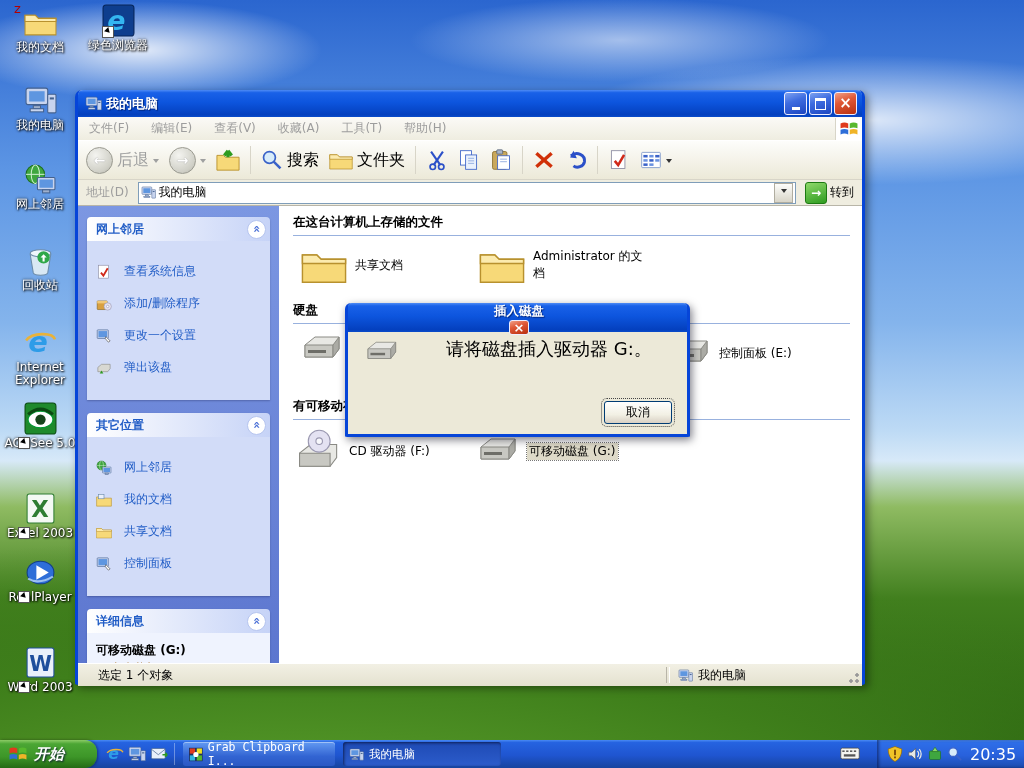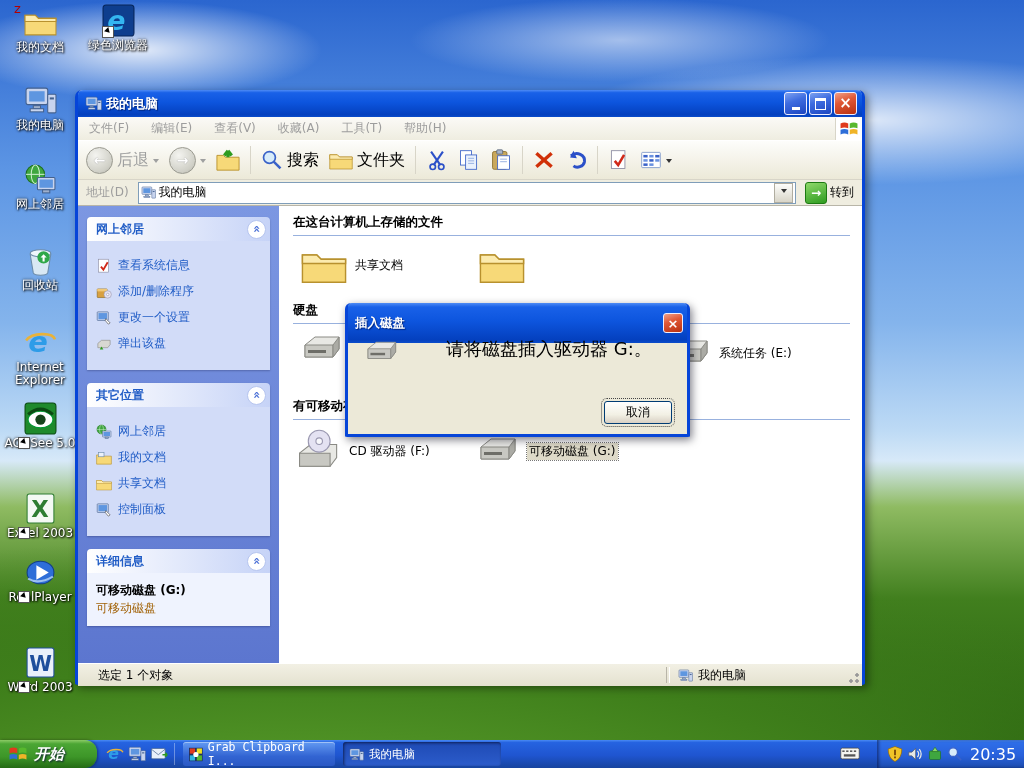--- a/index.html
+++ b/index.html
@@ -66,21 +66,21 @@
   
   .taskpane{width:201px;background:linear-gradient(180deg,#7C97E2,#5C76CF);padding:11px 9px;box-sizing:border-box;overflow:hidden;}
   .panel{margin-bottom:13px;border-radius:4px 4px 0 0;overflow:hidden;box-shadow:0 1px 2px rgba(0,0,40,.25);}
   .phead{height:24px;background:linear-gradient(90deg,#ffffff,#c6d3f7);display:flex;align-items:center;padding:0 4px 0 9px;}
   .phead .ptitle{color:#215DC6;font-weight:bold;font-size:12px;flex:1;}
   .chev{width:17px;height:17px;border-radius:50%;background:#fff;border:1px solid #b5c4ee;color:#4a6fd6;
     display:flex;align-items:center;justify-content:center;font-weight:bold;}
   .chev span{display:inline-block;transform:rotate(90deg);font-size:12px;line-height:1;}
   .pbody{background:#D2DCF8;padding:7px 6px 9px 9px;}
   .pbody.white{background:#EFF3FE;}
-  .pitem{display:flex;align-items:center;gap:6px;margin:9px 0;color:#215DC6;}
+  .pitem{display:flex;align-items:center;gap:12px;margin:15px 0;color:#215DC6;}
   .pitem .pi{width:16px;height:16px;flex:0 0 16px;}
   .dtl-name{font-weight:bold;color:#000;margin:2px 0 1px;}
   .dtl-type{color:#a16207;}
 
   
   .mainarea{flex:1;background:#fff;position:relative;overflow:hidden;}
   .secheader{position:absolute;left:14px;right:12px;font-weight:bold;font-size:12.5px;color:#000;
     border-bottom:1px solid #98B1DE;padding-bottom:4px;}
   .fitem{position:absolute;display:flex;align-items:center;gap:8px;}
   .fitem .flabel{font-size:12px;color:#000;}
@@ -96,22 +96,22 @@
   .st-right{width:170px;display:flex;align-items:center;gap:5px;padding-left:8px;}
   .grip{width:12px;height:12px;margin:6px 2px 0 0;
     background:radial-gradient(circle 1.5px at 3px 9px,#999 1.5px,transparent 2px),
                radial-gradient(circle 1.5px at 9px 9px,#999 1.5px,transparent 2px),
                radial-gradient(circle 1.5px at 9px 3px,#999 1.5px,transparent 2px);}
 
   
   .dialog{position:absolute;left:345px;top:303px;width:339px;height:131px;z-index:60;
     border:3px solid #0645D8;border-top:none;border-radius:6px 6px 2px 2px;background:#ECE9D8;
     box-shadow:2px 3px 8px rgba(0,0,20,.5);}
-  .dlg-title{height:40px;border-radius:4px 4px 0 0;display:flex;align-items:center;padding:0 4px 0 7px;
-    background:linear-gradient(180deg,#4E8BF5 0%,#1961E8 10%,#0D55DE 45%,#0440BE 92%,#0A4CCB 100%);}
+  .dlg-title{height:29px;border-radius:4px 4px 0 0;display:flex;align-items:center;padding:0 4px 0 7px;
+    background:linear-gradient(180deg,#4E8BF5 0%,#1961E8 10%,#0D55DE 45%,#0440BE 92%,#0A4CCB 100%);flex-direction:column;}
   .dlg-title .dtext{color:#fff;font-weight:bold;font-size:12.5px;flex:1;text-shadow:1px 1px 1px #00257d;}
   .dlg-close{width:18px;height:18px;border:1px solid #eef;border-radius:3px;color:#fff;font-weight:bold;
     display:flex;align-items:center;justify-content:center;font-size:13px;line-height:1;
     background:linear-gradient(160deg,#F0A088 0%,#E05836 40%,#B83010 100%);}
   .dlg-icon{position:absolute;left:15px;top:36px;width:36px;height:26px;}
   .dlg-msg{position:absolute;left:98px;top:34px;font-size:18px;color:#000;}
   .dlg-cancel{position:absolute;right:15px;bottom:10px;width:66px;height:21px;
     border:1px solid #003C74;border-radius:3px;background:linear-gradient(180deg,#ffffff,#f2f0e4 60%,#d8d0c4);
     display:flex;align-items:center;justify-content:center;font-size:12px;outline:1px dotted #444;outline-offset:2px;}
 
@@ -606,33 +606,34 @@
       <div class="fitem" style="left:22px;top:40px">
         <svg class="bigicon">
             <use href="#sym-folder"></use>
           </svg>
         <span class="flabel">共享文档</span>
       </div>
       <div class="fitem" style="left:200px;top:40px">
         <svg class="bigicon">
             <use href="#sym-folder"></use>
           </svg>
+        <span class="flabel" style="width:118px">Administrator 的文档</span>
       </div>
 
       <div class="secheader" style="top:96px">硬盘</div>
       <div class="fitem" style="left:20px;top:126px">
         <svg class="hdicon">
             <use href="#sym-drive"></use>
           </svg>
       </div>
       <div class="fitem" style="left:388px;top:130px">
         <svg class="hdicon">
             <use href="#sym-drive"></use>
           </svg>
-        <span class="flabel">系统任务 (E:)</span>
+        <span class="flabel">控制面板 (E:)</span>
       </div>
 
       <div class="secheader" style="top:192px">有可移动存储的设备</div>
       <div class="fitem" style="left:14px;top:222px">
         <svg style="width:48px;height:46px">
             <use href="#sym-cddrive"></use>
           </svg>
         <span class="flabel">CD 驱动器 (F:)</span>
       </div>
       <div class="fitem sel" style="left:196px;top:228px">

